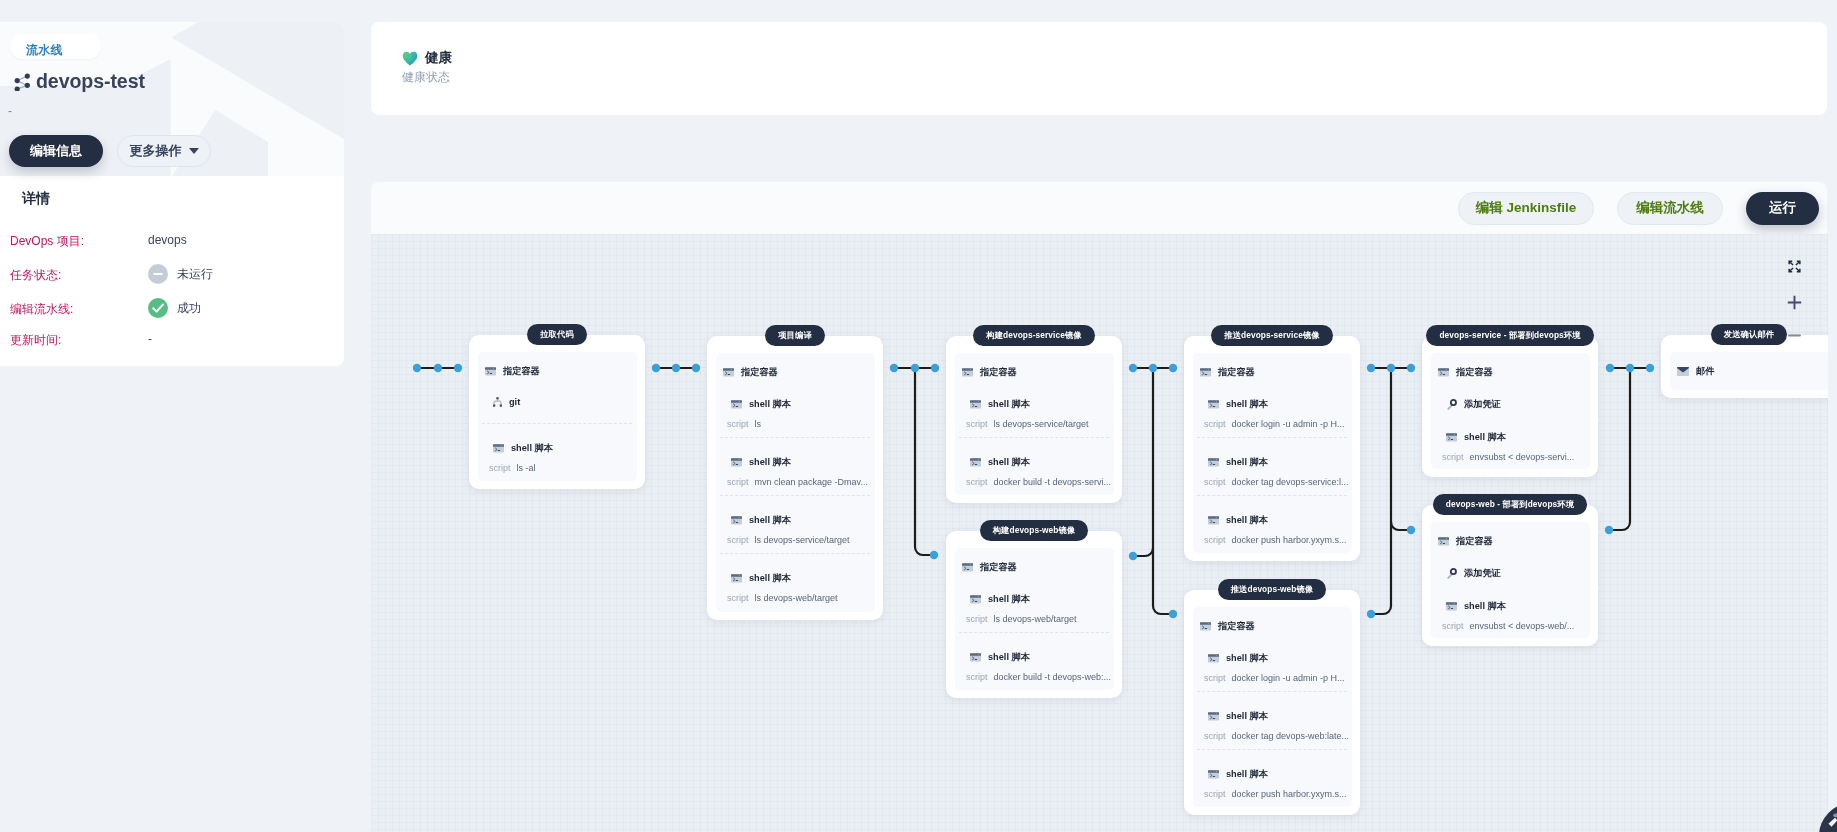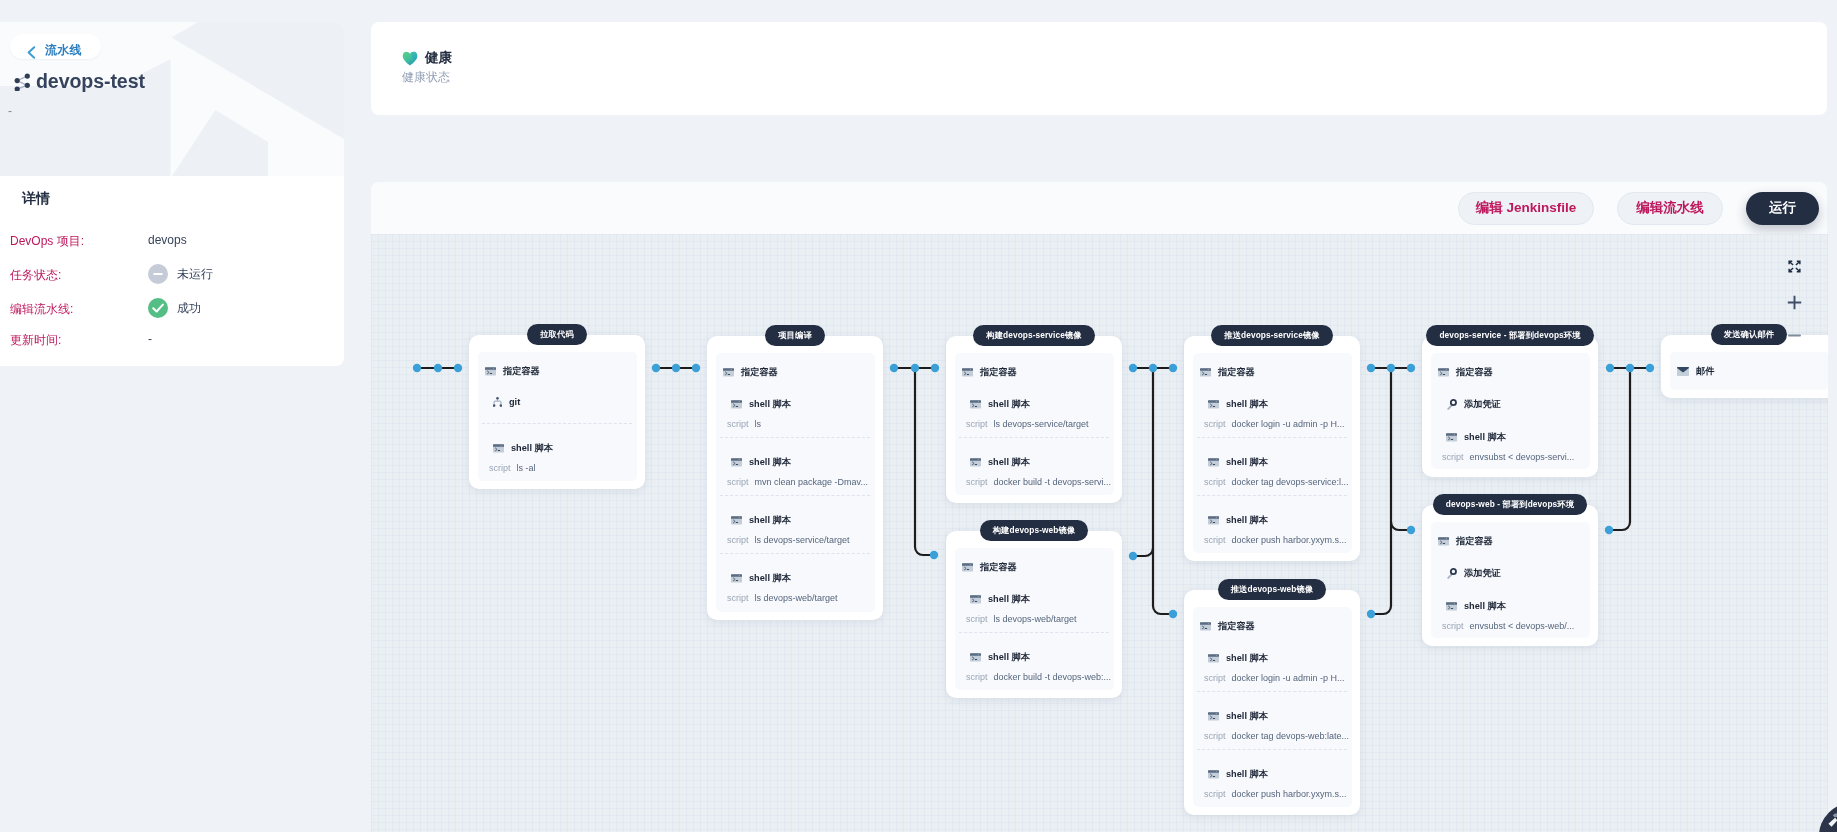--- a/index.html
+++ b/index.html
@@ -10,22 +10,22 @@
 
   
   .sidebar{position:absolute;left:0;top:0;width:344px;height:366px;}
   .sb-head{position:absolute;left:0;top:22px;width:344px;height:154px;
            background:#f2f5f9;border-top-right-radius:8px;overflow:hidden;}
   .sb-wm{position:absolute;left:0;top:0;width:344px;height:154px;}
   .sb-body{position:absolute;left:0;top:176px;width:344px;height:190px;
            background:#fff;border-bottom-right-radius:8px;}
 
   .back-pill{position:absolute;left:10px;top:34px;height:25px;width:91px;padding:0 0 0 16px;
-       background:#fff;border-radius:13px;display:flex;align-items:flex-end;gap:8px;
-       box-shadow:0 1px 2px rgba(40,60,90,.05);cursor:pointer;}
+       background:#fff;border-radius:13px;display:flex;align-items:flex-start;gap:8px;
+       box-shadow:0 1px 2px rgba(40,60,90,.05);cursor:pointer;flex-direction:column;}
   .back-pill .lbl{font-size:12px;color:#2b7fc0;font-weight:600;letter-spacing:.2px;}
 
   .proj-row{position:absolute;left:14px;top:70px;display:flex;align-items:center;gap:4px;}
   .proj-title{font-size:19.6px;font-weight:700;color:#36435c;letter-spacing:-.1px;}
   .proj-sub{position:absolute;left:8px;top:104px;font-size:12px;color:#7c899e;}
 
   .btn-row{position:absolute;left:9px;top:135px;display:flex;gap:14px;align-items:center;}
   .btn-dark{height:32px;width:94px;border-radius:16px;background:#242e42;color:#fff;
      font-size:13px;font-weight:700;display:flex;align-items:center;justify-content:center;
      border:none;cursor:pointer;box-shadow:0 5px 11px rgba(36,46,66,.22);}
@@ -48,21 +48,21 @@
   .hdr-sub{position:absolute;left:31px;top:47px;font-size:12px;color:#93a0b4;}
 
   .tabs{position:absolute;left:0;top:116px;width:1456px;height:54px;}
   .tab{position:absolute;top:11px;height:32px;display:flex;align-items:center;justify-content:center;
      font-size:13.5px;color:#36435c;cursor:pointer;}
   .tab.active{border:1px solid #dee4ec;border-radius:16px;background:#f3f7fa;}
 
   .toolbar{position:absolute;left:0;top:182px;width:1456px;height:52px;
      background:#f9fbfd;border-top-left-radius:8px;border-top-right-radius:8px;}
   .tb-btns{position:absolute;right:8px;top:9.5px;display:flex;gap:23px;align-items:center;}
-  .tb-ghost{height:33px;border-radius:17px;background:#eef2f6;color:#be185d;
+  .tb-ghost{height:33px;border-radius:17px;background:#eef2f6;color:#4d7c0f;
      font-size:13.5px;font-weight:700;display:flex;align-items:center;justify-content:center;
      border:1px solid #e2e8ef;cursor:pointer;}
   .tb-dark{height:33px;border-radius:17px;background:#242e42;color:#fff;
      font-size:13.5px;font-weight:700;display:flex;align-items:center;justify-content:center;
      border:none;cursor:pointer;box-shadow:0 5px 12px rgba(36,46,66,.28);}
 
   
   .canvas{position:absolute;left:0;top:234px;width:1457px;height:598px;
      background-color:#eaeff4;
      background-image:linear-gradient(to right, rgba(186,200,215,.14) 1px, transparent 1px),
@@ -117,20 +117,27 @@
         <path d="M3.2 7.6 L13.1 3.1 M3.2 7.6 L13.1 12.3 M3.2 16.0 L13.1 12.3" stroke="#aab4c3" stroke-width="1.4" fill="none"></path>
         <circle cx="3.2" cy="7.6" r="2.6" fill="#2f3c54"></circle>
         <circle cx="3.2" cy="16.0" r="2.6" fill="#2f3c54"></circle>
         <circle cx="13.3" cy="3.1" r="2.6" fill="#2f3c54"></circle>
         <circle cx="13.3" cy="12.3" r="2.6" fill="#2f3c54"></circle>
       </svg>
       <span class="proj-title">devops-test</span>
     </div>
     <div class="proj-sub">-</div>
 
+    <div class="btn-row">
+      <button class="btn-dark">编辑信息</button>
+      <button class="btn-ghost">
+        <span>更多操作</span>
+        <span class="caret"></span>
+      </button>
+    </div>
 
     <div class="detail-title">详情</div>
 
     <div class="dt-row" style="top:233px">DevOps 项目:</div>
     <div class="dt-val" style="top:233px">devops</div>
 
     <div class="dt-row" style="top:267px">任务状态:</div>
     <div class="dt-val" style="top:264px">
       <svg width="20" height="20" viewBox="0 0 20 20">
         <circle cx="10" cy="10" r="10" fill="#c6ccd7"></circle>

